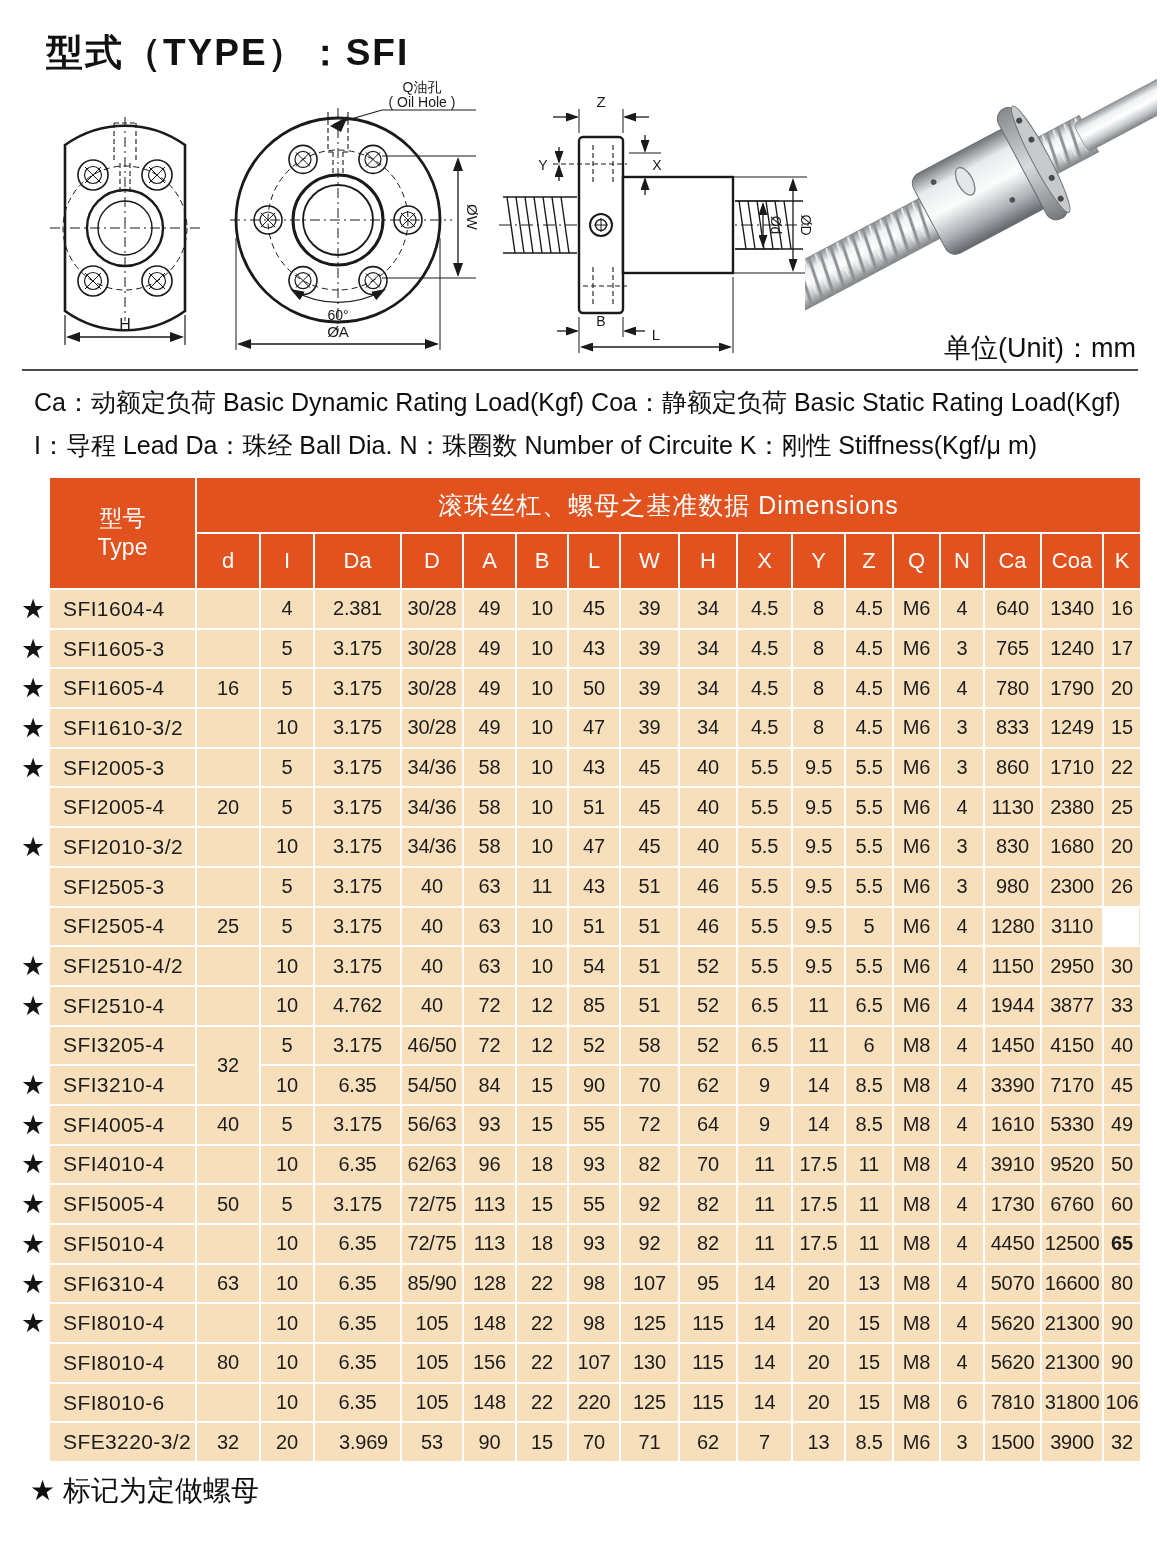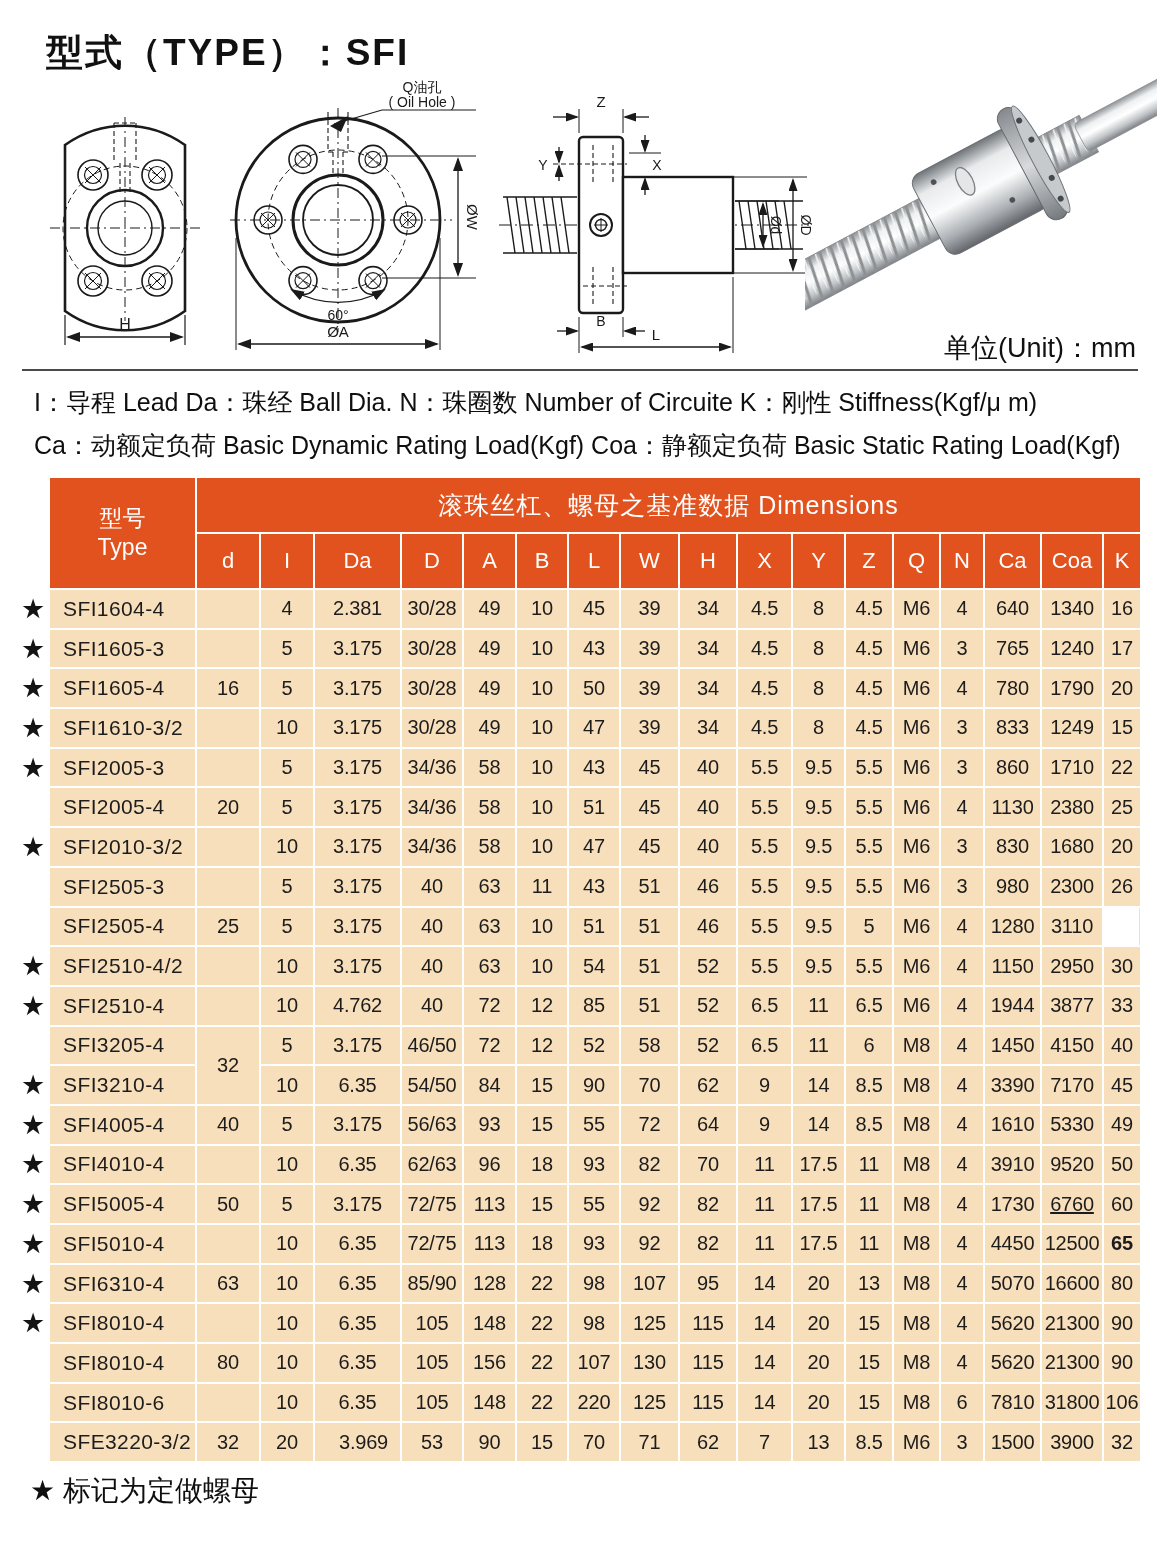--- a/index.html
+++ b/index.html
@@ -300,22 +300,22 @@
     <circle cx="253" cy="127" r="3.2" fill="#45494d"></circle>
     <circle cx="253" cy="173" r="3.2" fill="#45494d"></circle>
     <circle cx="251" cy="197" r="3.2" fill="#45494d"></circle>
   </g>
 </svg>
 
 <div class="abs unit-label">单位(Unit)：mm</div>
 <div class="abs rule"></div>
 
 <div class="abs legend">
+  <div>Ca：动额定负荷 Basic Dynamic Rating Load(Kgf)  Coa：静额定负荷 Basic Static Rating Load(Kgf)</div>
   <div>I：导程 Lead  Da：珠经 Ball Dia.  N：珠圈数 Number of Circuite  K：刚性 Stiffness(Kgf/μ m)</div>
-  <div>Ca：动额定负荷 Basic Dynamic Rating Load(Kgf)  Coa：静额定负荷 Basic Static Rating Load(Kgf)</div>
 </div>
 
 <div id="grid">
   <div class="cell head type-head">
     <span>型号</span>
     <span>Type</span>
   </div>
   <div class="cell head group-head">滚珠丝杠、螺母之基准数据  Dimensions</div>
 
 <div class="cell head col-head" style="grid-area: 2 / 3;">d</div>
@@ -629,21 +629,21 @@
     <div class="cell body num-cell" style="grid-area: 18 / 8;">15</div>
     <div class="cell body num-cell" style="grid-area: 18 / 9;">55</div>
     <div class="cell body num-cell" style="grid-area: 18 / 10;">92</div>
     <div class="cell body num-cell" style="grid-area: 18 / 11;">82</div>
     <div class="cell body num-cell" style="grid-area: 18 / 12;">11</div>
     <div class="cell body num-cell" style="grid-area: 18 / 13;">17.5</div>
     <div class="cell body num-cell" style="grid-area: 18 / 14;">11</div>
     <div class="cell body num-cell" style="grid-area: 18 / 15;">M8</div>
     <div class="cell body num-cell" style="grid-area: 18 / 16;">4</div>
     <div class="cell body num-cell" style="grid-area: 18 / 17;">1730</div>
-    <div class="cell body num-cell" style="grid-area: 18 / 18; text-decoration: underline;">6760</div>
+    <div class="cell body num-cell" style="grid-area: 18 / 18;">6760</div>
     <div class="cell body num-cell" style="grid-area: 18 / 19;">60</div>
     <div class="cell star-cell" style="grid-area: 19 / 1;">★</div>
     <div class="cell body type-cell" style="grid-area: 19 / 2;">SFI5010-4</div>
     <div class="cell body num-cell" style="grid-area: 19 / 3;"></div>
     <div class="cell body num-cell" style="grid-area: 19 / 4;">10</div>
     <div class="cell body num-cell" style="grid-area: 19 / 5;">6.35</div>
     <div class="cell body num-cell" style="grid-area: 19 / 6;">72/75</div>
     <div class="cell body num-cell" style="grid-area: 19 / 7;">113</div>
     <div class="cell body num-cell" style="grid-area: 19 / 8;">18</div>
     <div class="cell body num-cell" style="grid-area: 19 / 9;">93</div>

